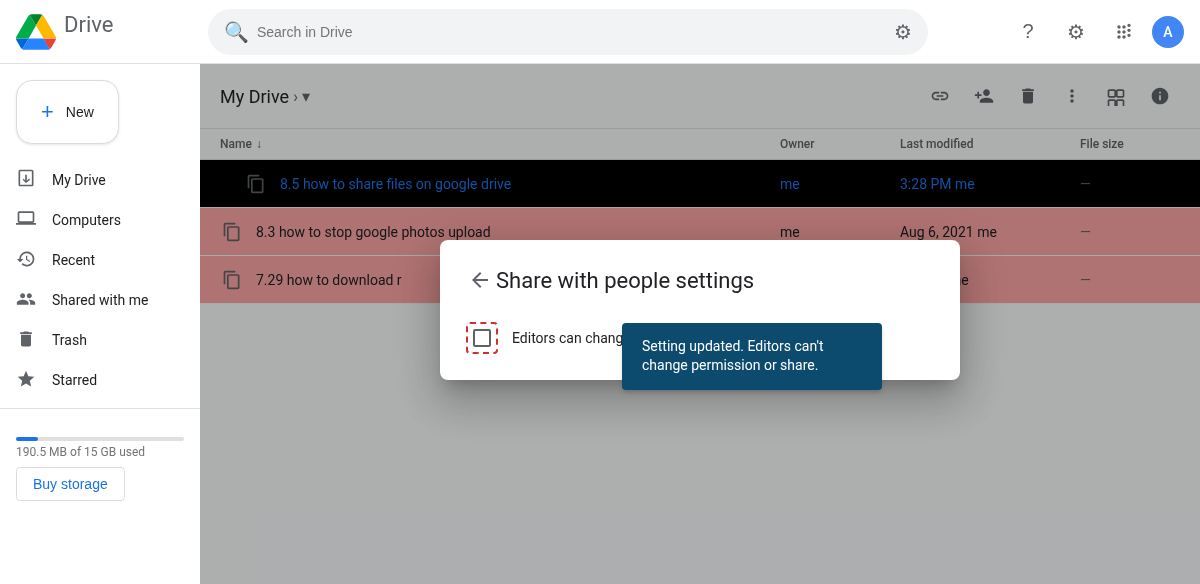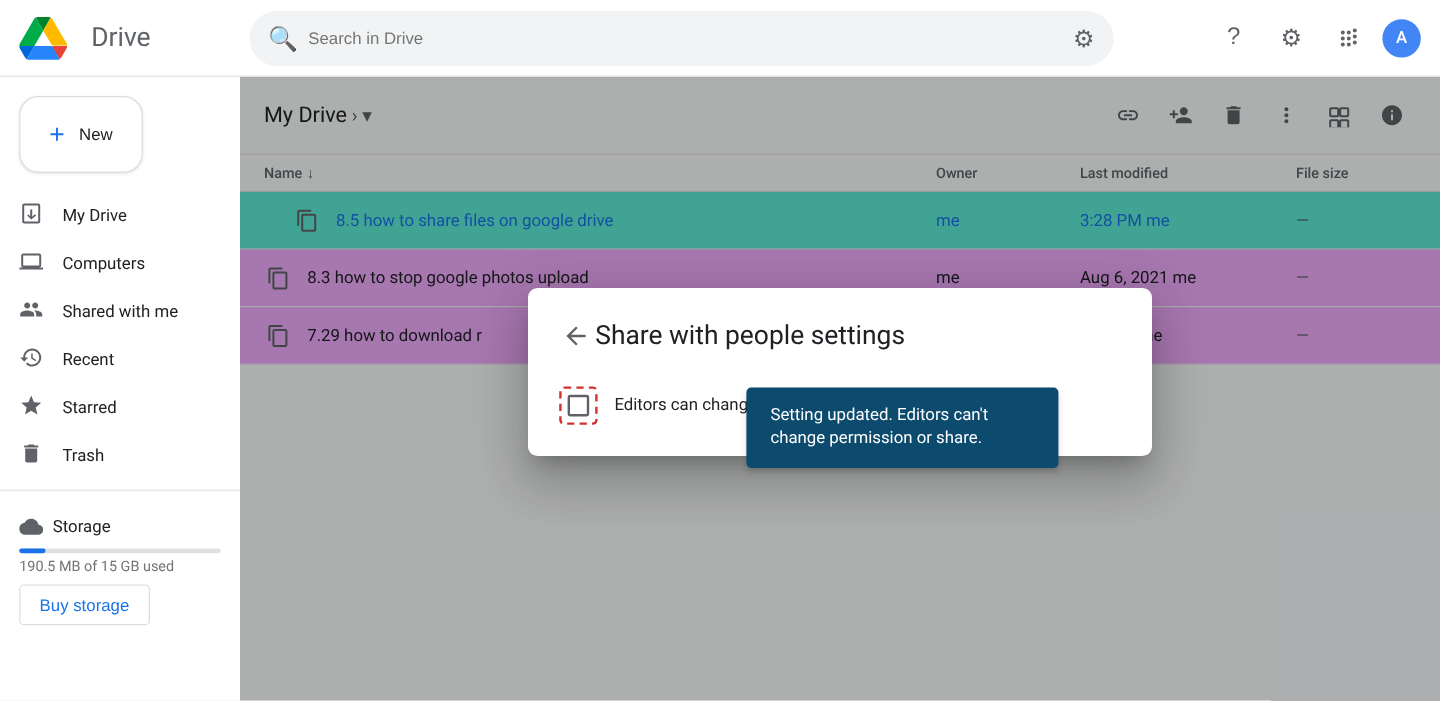--- a/index.html
+++ b/index.html
@@ -4,21 +4,21 @@
   <style>
     * { margin: 0; padding: 0; box-sizing: border-box; }
     body { font-family: 'Google Sans', Roboto, Arial, sans-serif; background: #f8f9fa; width: 1200px; height: 584px; overflow: hidden; position: relative; }
 
     
     .header {
       display: flex; align-items: center; height: 64px;
       background: #fff; padding: 0 16px; gap: 12px;
       border-bottom: 1px solid #e0e0e0; position: relative; z-index: 1;
     }
-    .logo-area { display: flex; align-items: center; gap: 20px; min-width: 180px; }
+    .logo-area { display: flex; align-items: flex-start; gap: 8px; min-width: 180px; }
     .logo-icon { width: 40px; height: 40px; }
     .logo-text { font-size: 22px; color: #5f6368; font-weight: 400; }
     .search-bar {
       flex: 1; max-width: 720px; display: flex; align-items: center;
       background: #f1f3f4; border-radius: 24px; padding: 0 16px; height: 46px; gap: 8px;
     }
     .search-icon { color: #5f6368; font-size: 20px; }
     .search-input { border: none; background: transparent; outline: none; font-size: 14px; color: #202124; flex: 1; }
     .filter-icon { color: #5f6368; font-size: 20px; cursor: pointer; }
     .header-right { margin-left: auto; display: flex; align-items: center; gap: 8px; }
@@ -74,23 +74,23 @@
     
     .file-list { padding: 0; }
     .file-list-header {
       display: grid; grid-template-columns: 1fr 120px 180px 100px;
       padding: 8px 20px; font-size: 12px; color: #5f6368; font-weight: 500;
       border-bottom: 1px solid #e0e0e0; background: #f8f9fa;
     }
     .file-row {
       display: grid; grid-template-columns: 1fr 120px 180px 100px;
       padding: 8px 20px; font-size: 14px; color: #202124; align-items: center;
-      border-bottom: 1px solid #f1f3f4; background: #f0abfc; min-height: 48px;
-    }
-    .file-row.selected { background: #5eead4; padding-left: 44px; }
+      border-bottom: 1px solid #f1f3f4; background: #fca5a5; min-height: 48px;
+    }
+    .file-row.selected { background: #000000; padding-left: 44px; }
     .file-name { display: flex; align-items: center; gap: 12px; }
     .file-icon { width: 24px; height: 24px; display: flex; align-items: center; justify-content: center; }
     .file-link { color: #1a73e8; text-decoration: none; font-size: 14px; }
     .owner-link { color: #1a73e8; text-decoration: none; font-size: 14px; }
     .modified-link { color: #1a73e8; text-decoration: none; font-size: 14px; }
     .dash { color: #5f6368; }
 
     
     .overlay {
       position: absolute; top: 0; left: 0; right: 0; bottom: 0;
@@ -197,62 +197,56 @@
         <svg width="20" height="20" viewBox="0 0 24 24" fill="#5f6368">
             <path d="M20 18c1.1 0 1.99-.9 1.99-2L22 6c0-1.1-.9-2-2-2H4c-1.1 0-2 .9-2 2v10c0 1.1.9 2 2 2H0v2h24v-2h-4zM4 6h16v10H4V6z"></path>
           </svg>
       </span>
       <span>Computers</span>
     </div>
 
     <div class="sidebar-item">
       <span style="color:#5f6368;">
         <svg width="20" height="20" viewBox="0 0 24 24" fill="#5f6368">
+            <path d="M13 3c-4.97 0-9 4.03-9 9H1l3.89 3.89.07.14L9 12H6c0-3.87 3.13-7 7-7s7 3.13 7 7-3.13 7-7 7c-1.93 0-3.68-.79-4.94-2.06l-1.42 1.42C8.27 19.99 10.51 21 13 21c4.97 0 9-4.03 9-9s-4.03-9-9-9zm-1 5v5l4.28 2.54.72-1.21-3.5-2.08V8H12z"></path>
+          </svg>
+      </span>
+      <span>Recent</span>
+    </div>
+
+    <div class="sidebar-item">
+      <span style="color:#5f6368;">
+        <svg width="20" height="20" viewBox="0 0 24 24" fill="#5f6368">
             <path d="M16 11c1.66 0 2.99-1.34 2.99-3S17.66 5 16 5c-1.66 0-3 1.34-3 3s1.34 3 3 3zm-8 0c1.66 0 2.99-1.34 2.99-3S9.66 5 8 5C6.34 5 5 6.34 5 8s1.34 3 3 3zm0 2c-2.33 0-7 1.17-7 3.5V19h14v-2.5c0-2.33-4.67-3.5-7-3.5zm8 0c-.29 0-.62.02-.97.05 1.16.84 1.97 1.97 1.97 3.45V19h6v-2.5c0-2.33-4.67-3.5-7-3.5z"></path>
           </svg>
       </span>
       <span>Shared with me</span>
     </div>
 
     <div class="sidebar-item">
       <span style="color:#5f6368;">
         <svg width="20" height="20" viewBox="0 0 24 24" fill="#5f6368">
-            <path d="M13 3c-4.97 0-9 4.03-9 9H1l3.89 3.89.07.14L9 12H6c0-3.87 3.13-7 7-7s7 3.13 7 7-3.13 7-7 7c-1.93 0-3.68-.79-4.94-2.06l-1.42 1.42C8.27 19.99 10.51 21 13 21c4.97 0 9-4.03 9-9s-4.03-9-9-9zm-1 5v5l4.28 2.54.72-1.21-3.5-2.08V8H12z"></path>
-          </svg>
-      </span>
-      <span>Recent</span>
+            <path d="M6 19c0 1.1.9 2 2 2h8c1.1 0 2-.9 2-2V7H6v12zM19 4h-3.5l-1-1h-5l-1 1H5v2h14V4z"></path>
+          </svg>
+      </span>
+      <span>Trash</span>
     </div>
 
     <div class="sidebar-item">
       <span style="color:#5f6368;">
         <svg width="20" height="20" viewBox="0 0 24 24" fill="#5f6368">
             <path d="M12 17.27L18.18 21l-1.64-7.03L22 9.24l-7.19-.61L12 2 9.19 8.63 2 9.24l5.46 4.73L5.82 21z"></path>
           </svg>
       </span>
       <span>Starred</span>
     </div>
 
-    <div class="sidebar-item">
-      <span style="color:#5f6368;">
-        <svg width="20" height="20" viewBox="0 0 24 24" fill="#5f6368">
-            <path d="M6 19c0 1.1.9 2 2 2h8c1.1 0 2-.9 2-2V7H6v12zM19 4h-3.5l-1-1h-5l-1 1H5v2h14V4z"></path>
-          </svg>
-      </span>
-      <span>Trash</span>
-    </div>
-
     <div class="sidebar-divider"></div>
 
     <div class="storage-section">
-      <div style="display:flex;align-items:center;gap:8px;">
-        <svg width="20" height="20" viewBox="0 0 24 24" fill="#5f6368">
-            <path d="M19.35 10.04C18.67 6.59 15.64 4 12 4 9.11 4 6.6 5.64 5.35 8.04 2.34 8.36 0 10.91 0 14c0 3.31 2.69 6 6 6h13c2.76 0 5-2.24 5-5 0-2.64-2.05-4.78-4.65-4.96z"></path>
-          </svg>
-        <span style="font-size:14px;color:#202124;">Storage</span>
-      </div>
       <div class="storage-bar-bg">
         <div class="storage-bar-fill"></div>
       </div>
       <div class="storage-text">190.5 MB of 15 GB used</div>
       <button class="buy-storage-btn">Buy storage</button>
     </div>
   </div>
 
   <div class="main">
 

